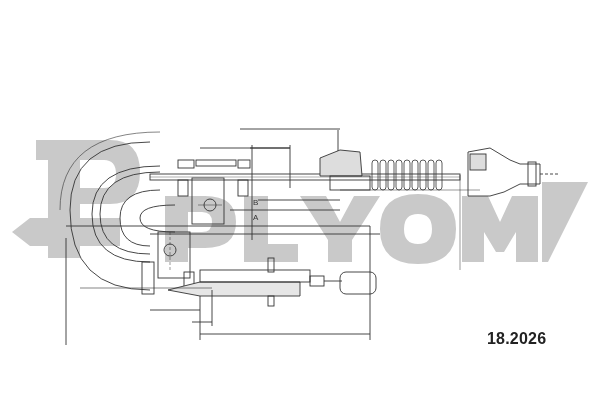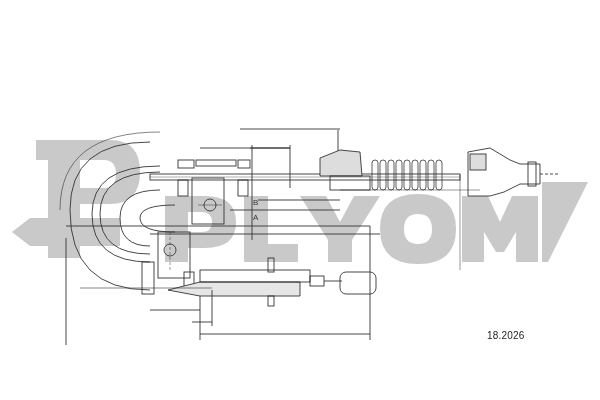--- a/index.html
+++ b/index.html
@@ -1,18 +1,18 @@
 <!DOCTYPE html>
 <html><head>
 <meta charset="utf-8">
 <style>
   html, body { margin:0; padding:0; background:#ffffff; }
   body { width:600px; height:400px; position:relative; overflow:hidden; font-family:"Liberation Sans", sans-serif; }
   #stage { position:absolute; left:0; top:0; width:600px; height:400px; }
-  .part-number { position:absolute; left:487px; top:330px; font-size:10px; font-weight:normal; color:#222; letter-spacing:0.2px; }
+  .part-number { position:absolute; left:487px; top:330px; font-size:16px; font-weight:bold; color:#222; letter-spacing:0.2px; }
   .dim-label { font-family:"Liberation Sans", sans-serif; font-size:8px; fill:#333; }
 </style>
 </head>
 <body>
 
 <div id="stage">
 <svg width="600" height="400" viewBox="0 0 600 400">
 
   <g fill="#c9c9c9" stroke="none">
 

